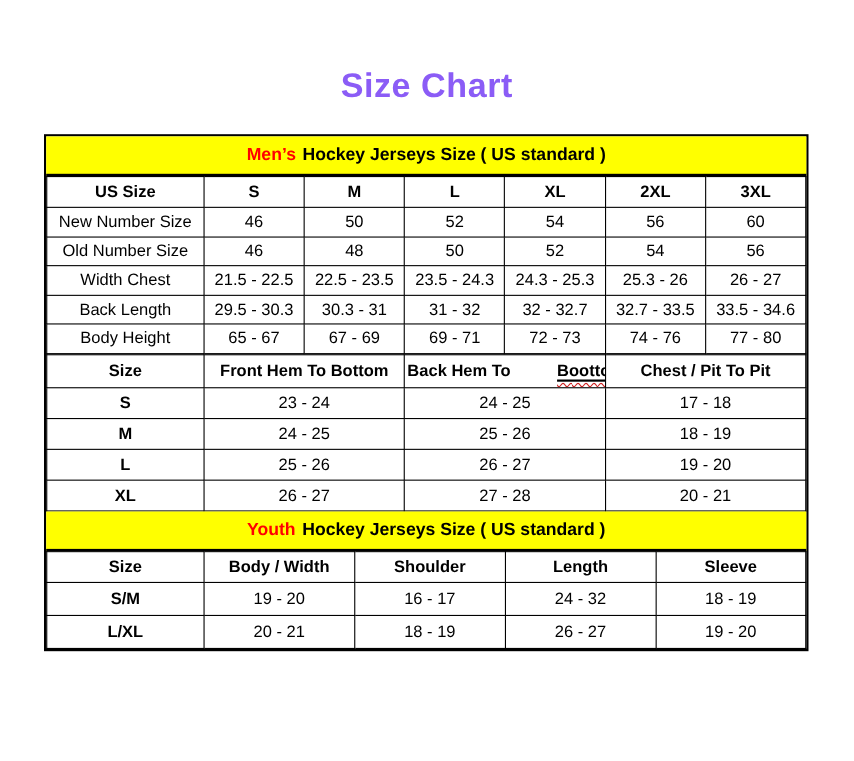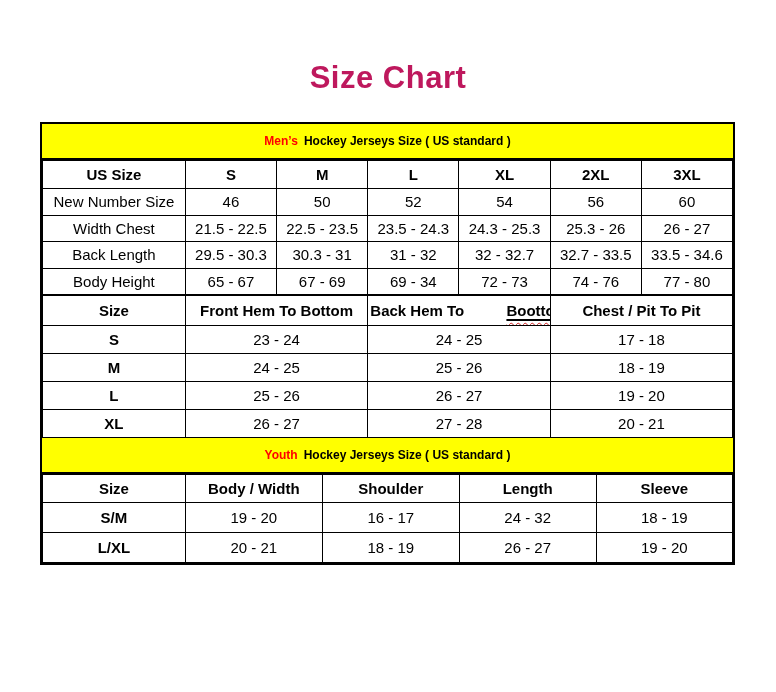--- a/index.html
+++ b/index.html
@@ -17,36 +17,36 @@
   }
   .page-title {
     position: absolute;
     top: 60px;
     left: 0;
     width: 100%;
     margin: 0;
     text-align: center;
     font-size: 31px;
     font-weight: bold;
-    color: #be185d;
+    color: #8b5cf6;
     letter-spacing: 0.5px;
   }
   .chart-wrap {
     position: absolute;
     left: 40px;
     top: 122px;
     width: 695px;
     border: 2px solid #000000;
     box-sizing: border-box;
   }
   .section-header {
     background: #FFFF00;
     text-align: center;
     font-weight: bold;
-    font-size: 12px;
+    font-size: 16px;
     height: 34px;
     line-height: 34px;
     border-bottom: 2px solid #000000;
     white-space: nowrap;
   }
   .section-header .hl { color: #FF0000; }
   .section-header .rest { color: #000000; margin-left: 6px; }
   table {
     width: 100%;
     border-collapse: collapse;
@@ -122,20 +122,29 @@
       <tr>
         <td>New Number Size</td>
         <td>46</td>
         <td>50</td>
         <td>52</td>
         <td>54</td>
         <td>56</td>
         <td>60</td>
       </tr>
       <tr>
+        <td>Old Number Size</td>
+        <td>46</td>
+        <td>48</td>
+        <td>50</td>
+        <td>52</td>
+        <td>54</td>
+        <td>56</td>
+      </tr>
+      <tr>
         <td>Width Chest</td>
         <td>21.5 - 22.5</td>
         <td>22.5 - 23.5</td>
         <td>23.5 - 24.3</td>
         <td>24.3 - 25.3</td>
         <td>25.3 - 26</td>
         <td>26 - 27</td>
       </tr>
       <tr>
         <td>Back Length</td>
@@ -143,21 +152,21 @@
         <td>30.3 - 31</td>
         <td>31 - 32</td>
         <td>32 - 32.7</td>
         <td>32.7 - 33.5</td>
         <td>33.5 - 34.6</td>
       </tr>
       <tr>
         <td>Body Height</td>
         <td>65 - 67</td>
         <td>67 - 69</td>
-        <td>69 - 34</td>
+        <td>69 - 71</td>
         <td>72 - 73</td>
         <td>74 - 76</td>
         <td>77 - 80</td>
       </tr>
     </tbody>
   </table>
 
 
   <table class="t-womens">
     <colgroup>

